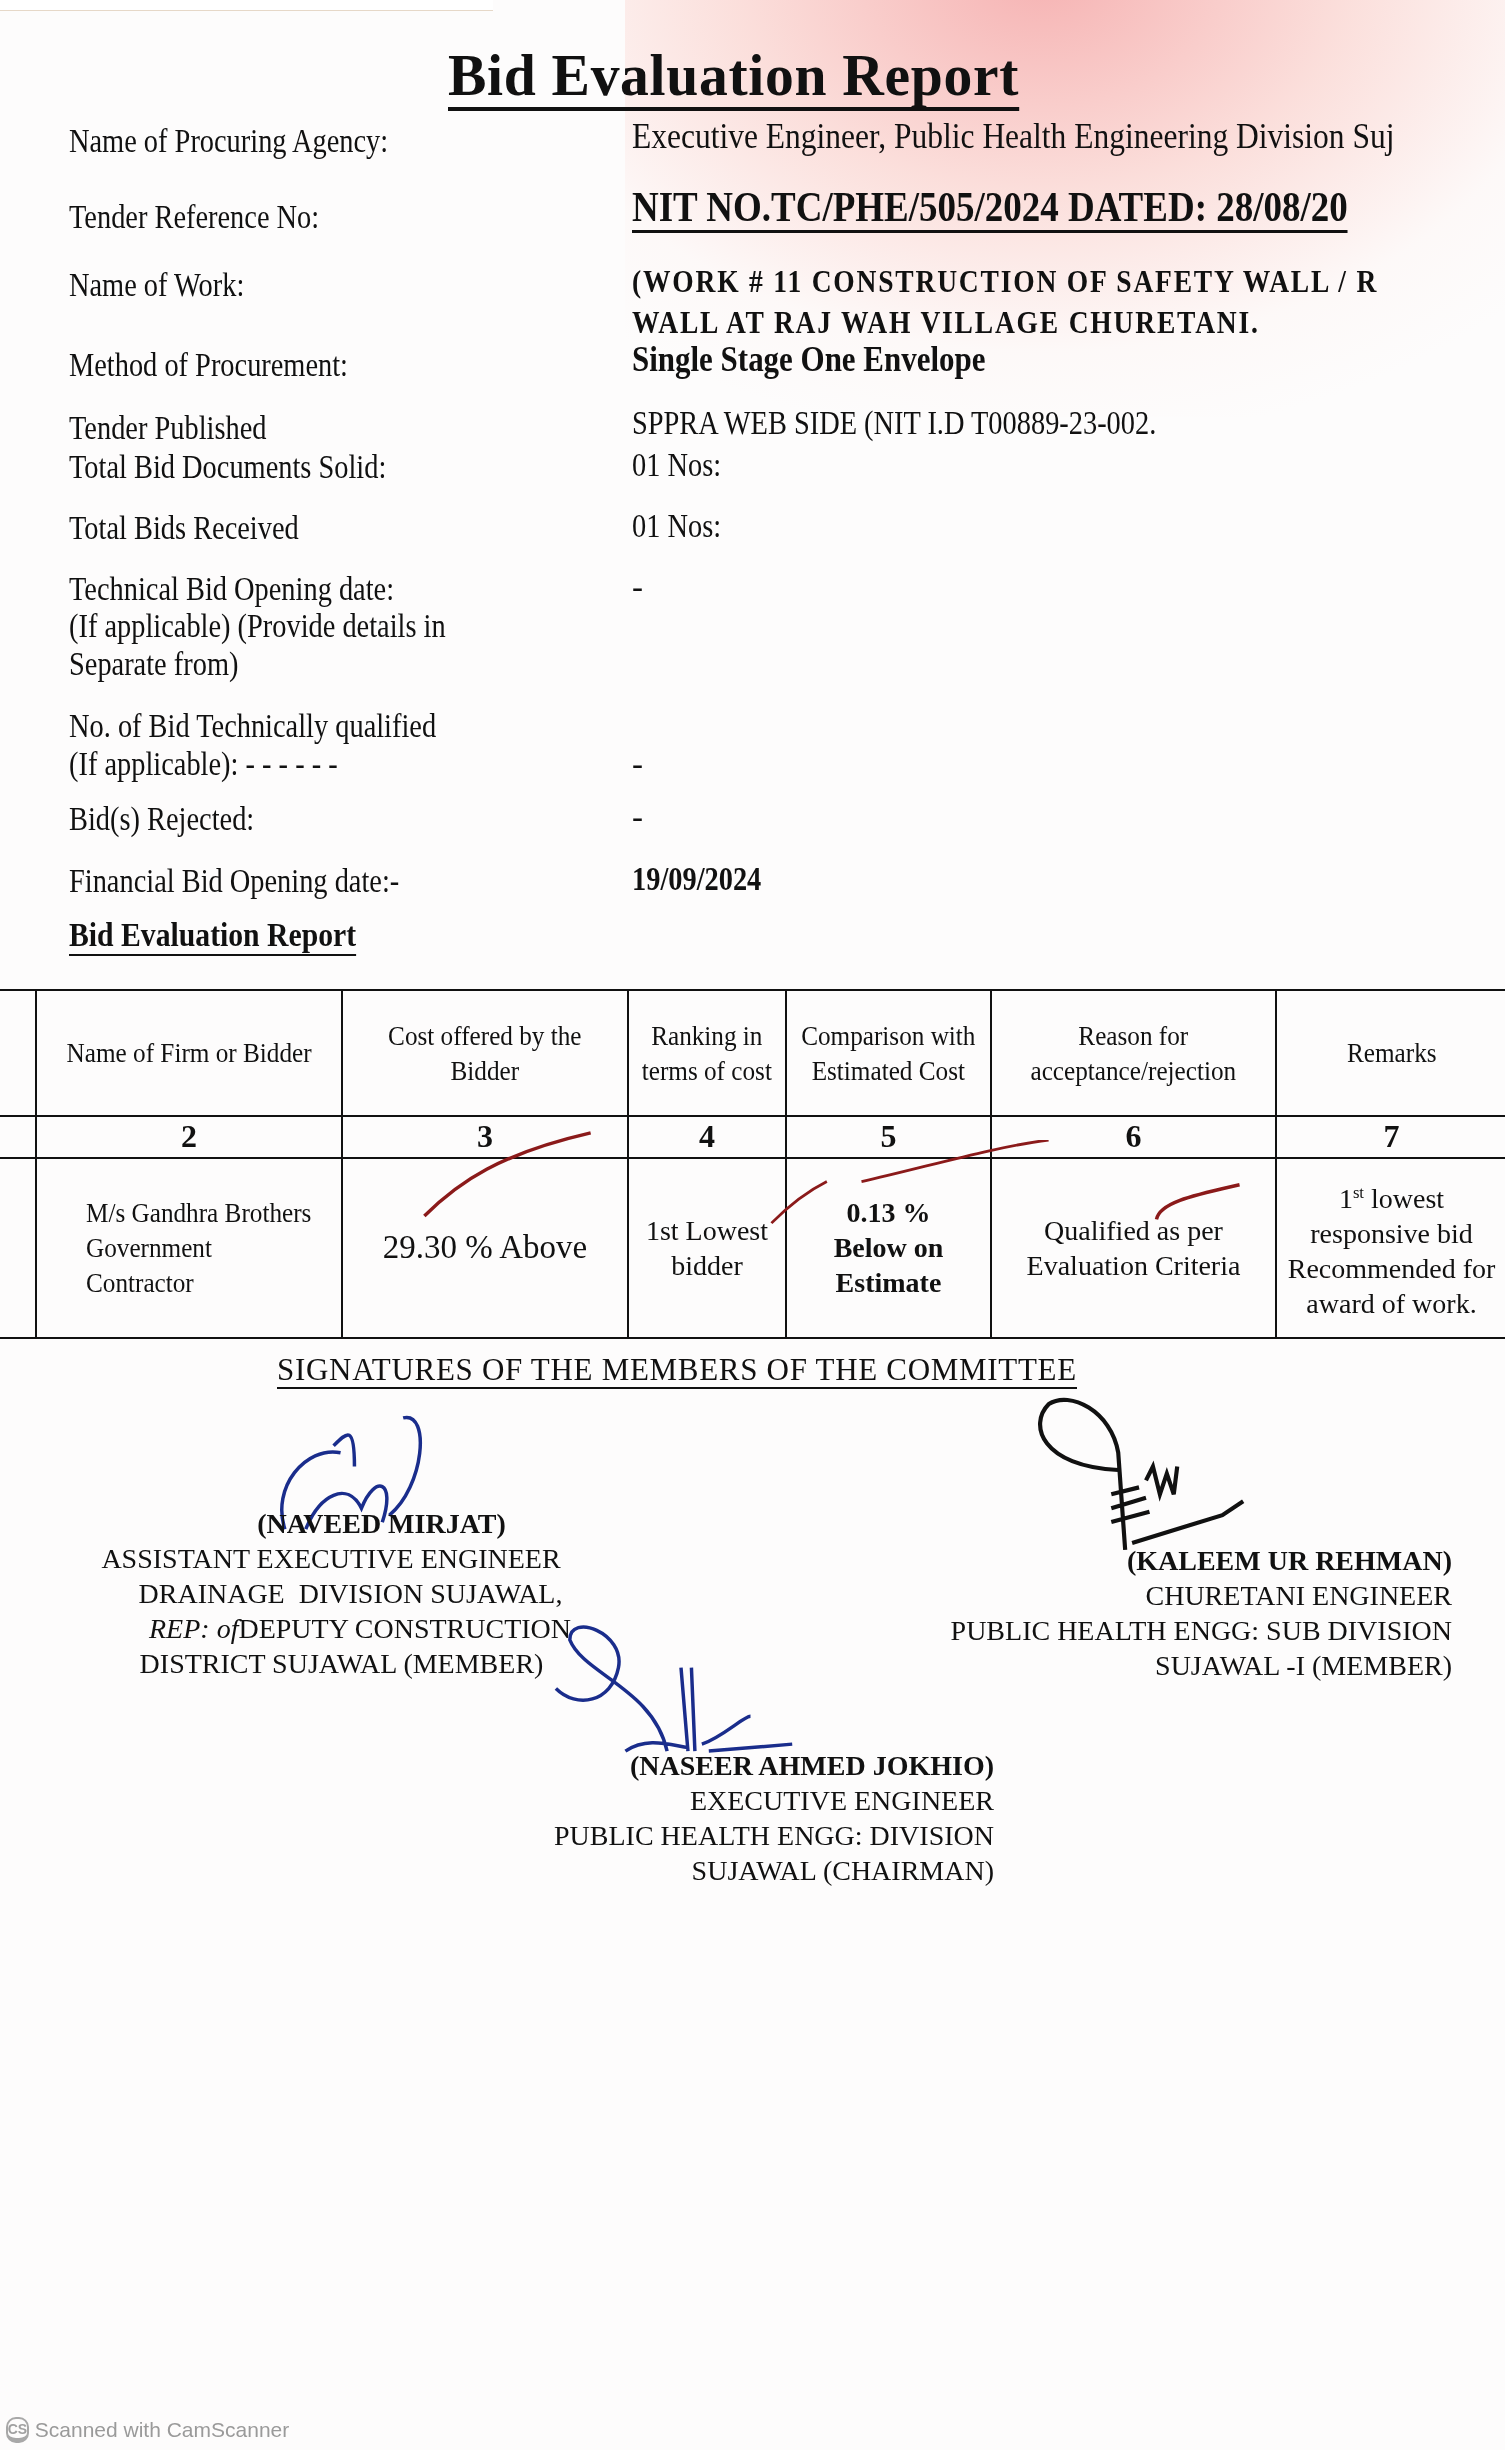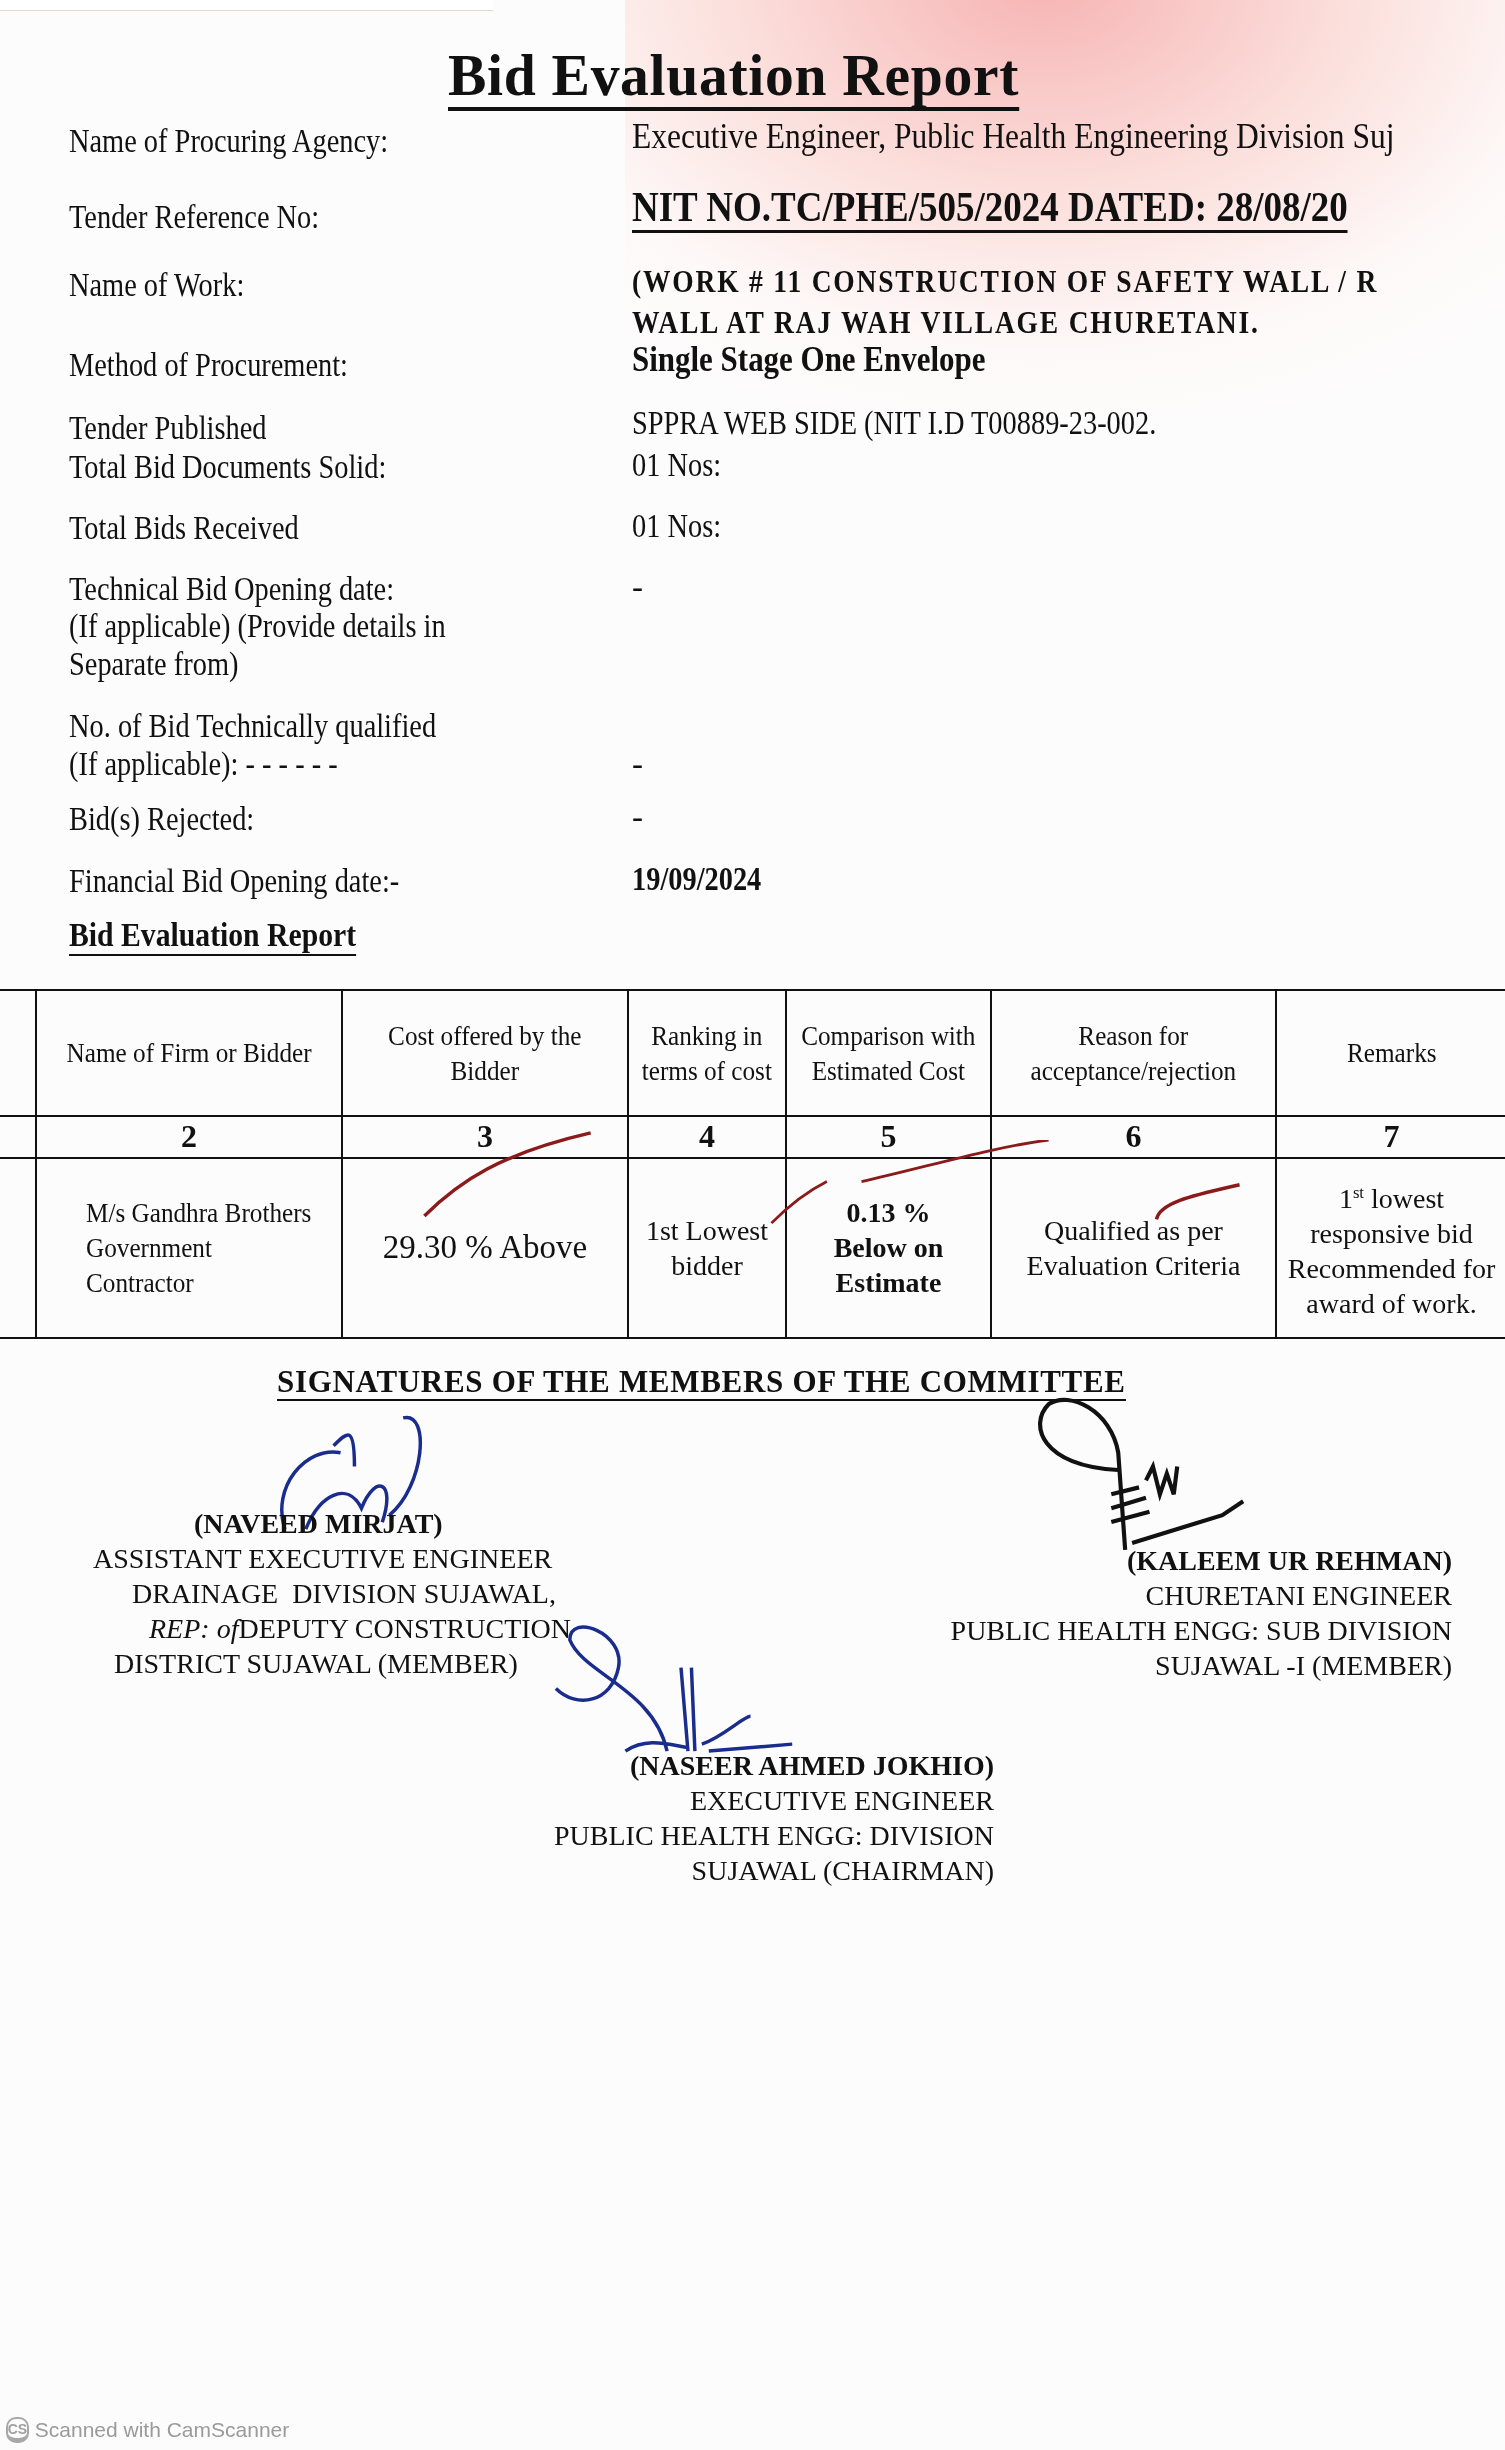--- a/index.html
+++ b/index.html
@@ -41,26 +41,26 @@
     border: 2.1px solid #111; text-align: center; vertical-align: middle;
     font-size: 28px; line-height: 35px; padding: 2.8px 4.2px;
   }
   table.ev tr.head td { height: 118px; }
   table.ev tr.nums td { height: 33px; font-size: 32px; font-weight: bold; }
   table.ev tr.row td { height: 172px; }
   table.ev td.left { text-align: left; }
   .head-txt { display: inline-block; transform: scaleX(0.9); }
 
   .sig-head {
-    position: absolute; left: 277px; top: 1352px; font-size: 31px; font-weight: bold;
-    border-bottom: 2.8px solid #111; line-height: 35px; letter-spacing: 0.7px; margin-top: 12px;
+    position: absolute; left: 277px; top: 1352px; font-size: 31px; font-weight: normal;
+    border-bottom: 2.8px solid #111; line-height: 35px; letter-spacing: 0.7px;
   }
   .member { position: absolute; text-align: right; font-size: 28px; line-height: 35px; }
   .member .nm { font-weight: bold; }
-  .m1 { left: 69px; top: 1506px; width: 500px; text-align: left; }
+  .m1 { left: 69px; top: 1506px; width: 500px; text-align: center; }
   .m1 div { white-space: nowrap; }
   .m2 { left: 882px; top: 1543px; width: 570px; }
   .m3 { left: 445px; top: 1748px; width: 549px; }
   .sig { position: absolute; pointer-events: none; }
   .footer {
     position: absolute; left: 5.6px; top: 2417px; display: flex; align-items: center; gap: 5.6px;
     font-family: "Liberation Sans", "DejaVu Sans", sans-serif; font-size: 21px; color: #9a9a9a;
   }
   .cs-badge {
     width: 23.6px; height: 26.4px; border: 2.1px solid #a8a8a8; border-radius: 10px; font-size: 14px;

